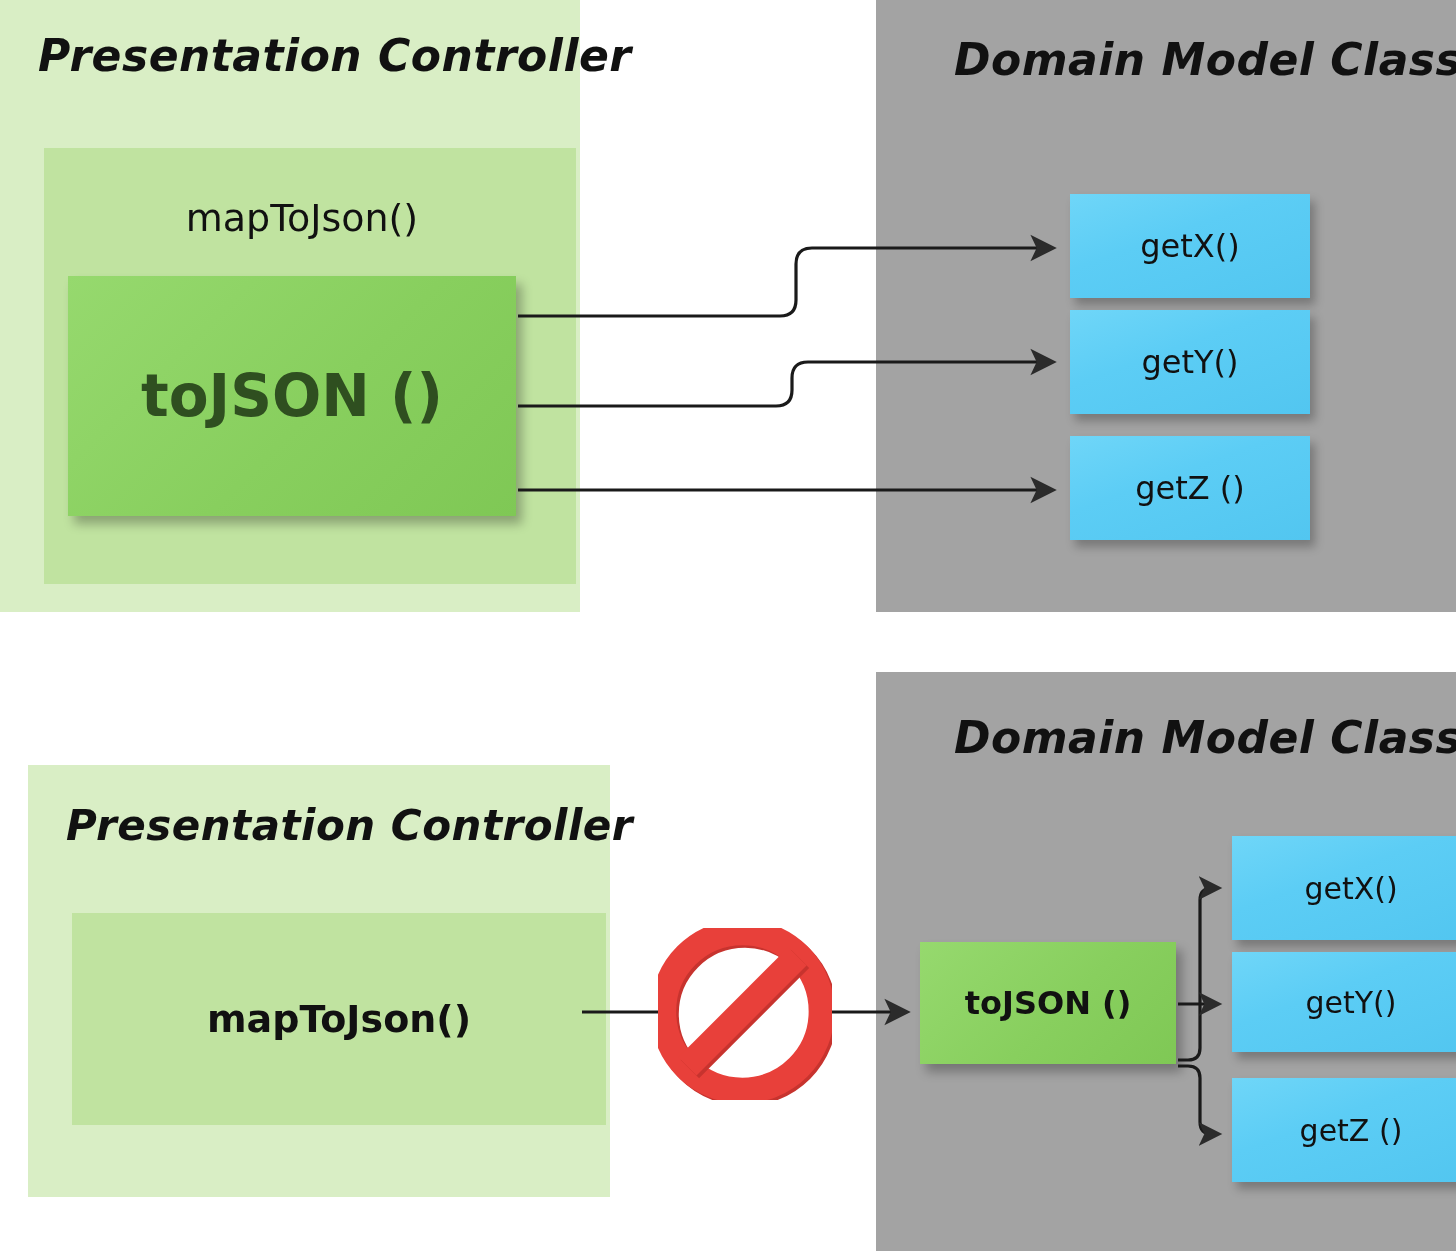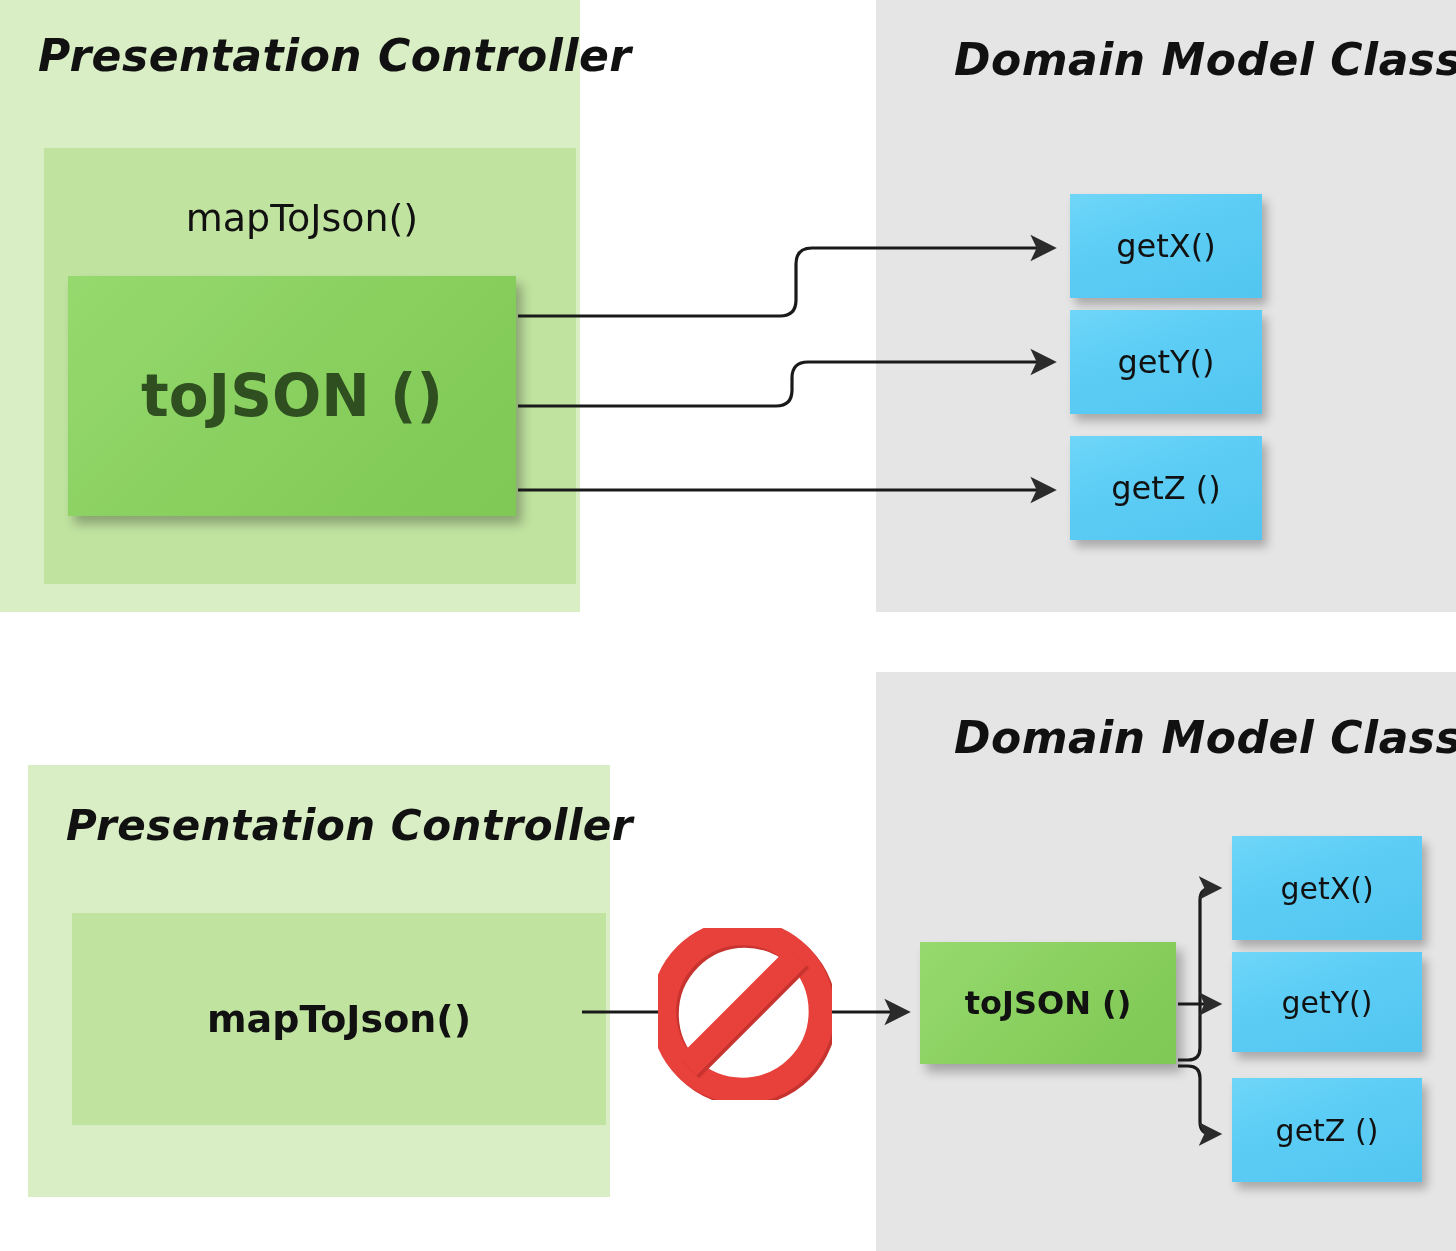--- a/index.html
+++ b/index.html
@@ -4,21 +4,21 @@
 <style>
   html,body{margin:0;padding:0;background:#ffffff;}
   body{width:1456px;height:1251px;position:relative;overflow:hidden;
        font-family:"DejaVu Sans","Liberation Sans",sans-serif;}
 
   .stage{position:absolute;left:0;top:0;width:1244px;height:1251px;}
 
   
   .panel{position:absolute;}
   .panel-green{background:#d9eec5;}
-  .panel-cyan{background:#e5e5e5;}
+  .panel-cyan{background:#a3a3a3;}
 
   .panel-title{
     position:absolute;
     font-family:"DejaVu Sans","Liberation Sans",sans-serif;
     font-style:italic;
     font-weight:700;
     color:#111111;
     white-space:nowrap;
     letter-spacing:.5px;
   }
@@ -42,20 +42,21 @@
     position:absolute;
     font-family:"DejaVu Sans","Liberation Sans",sans-serif;
     color:#111111;white-space:nowrap;
   }
 
   
   .sticky{
     position:absolute;
     background:linear-gradient(160deg,#6fd6f8 0%,#5ccdf5 40%,#52c6f0 100%);
     box-shadow:5px 7px 9px rgba(0,0,0,.26);
+    padding-left:48px;
   }
   .sticky span{
     position:absolute;left:0;top:0;width:100%;height:100%;
     display:flex;align-items:center;justify-content:center;
     font-family:"DejaVu Sans","Liberation Sans",sans-serif;
     color:#111111;white-space:nowrap;
   }
 
   
   .wires{position:absolute;left:0;top:0;width:1456px;height:1251px;

